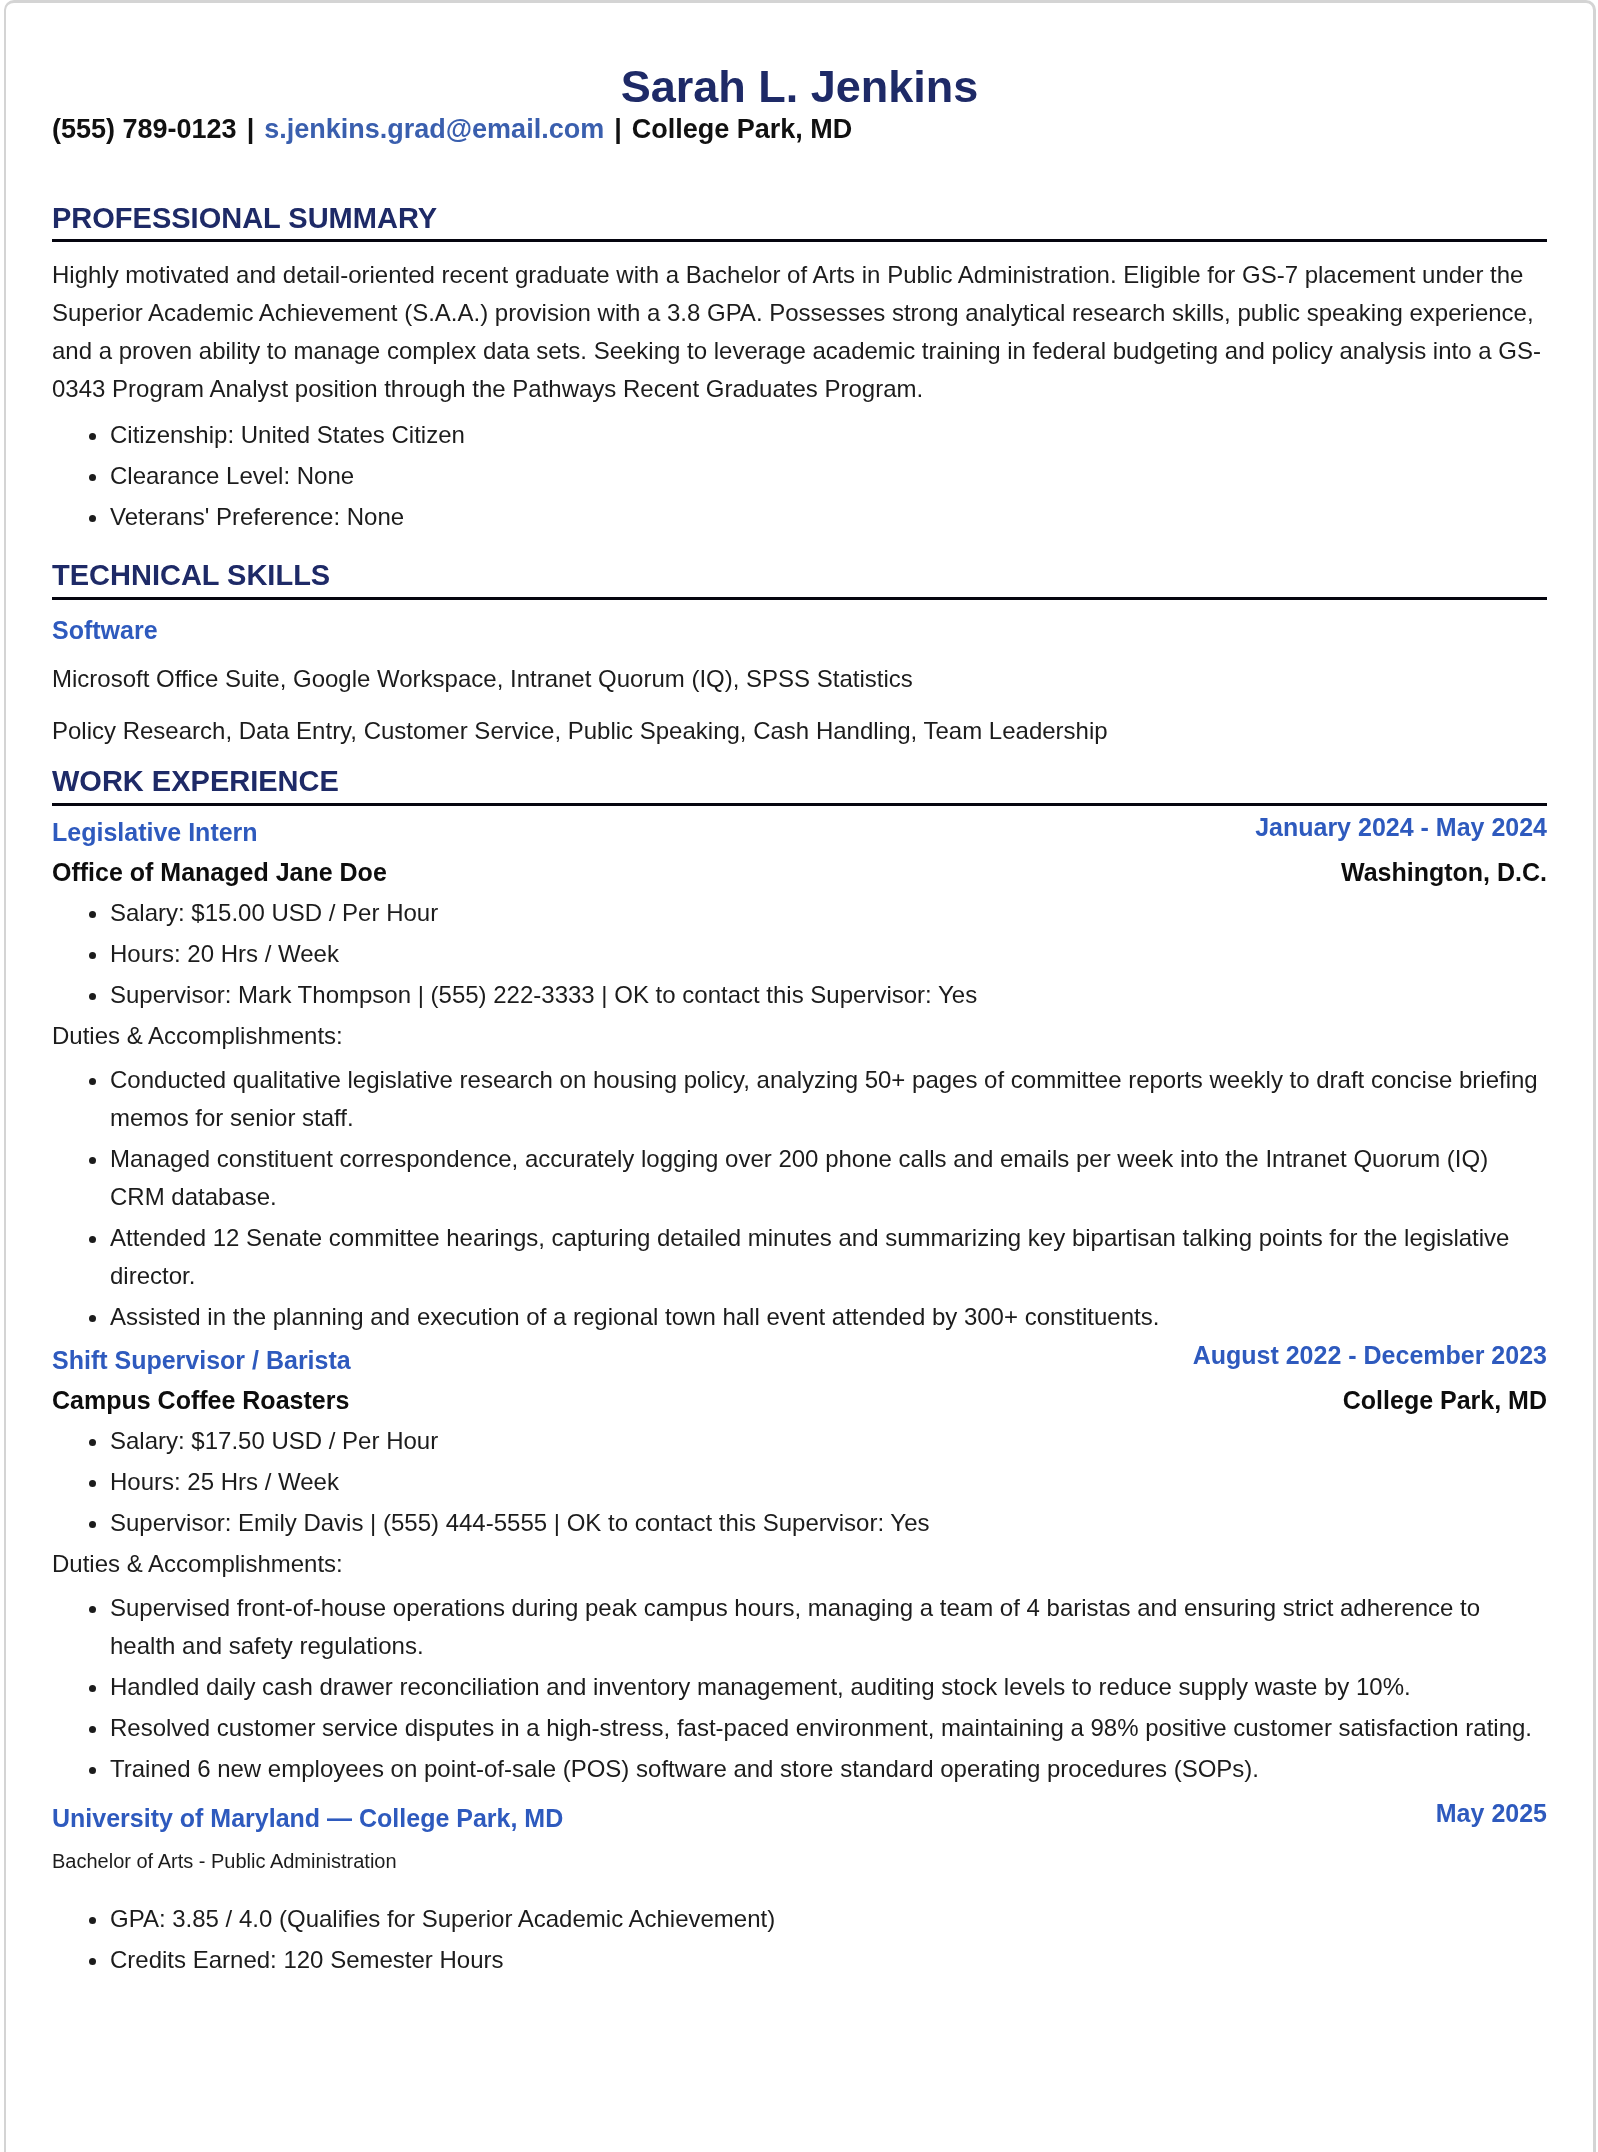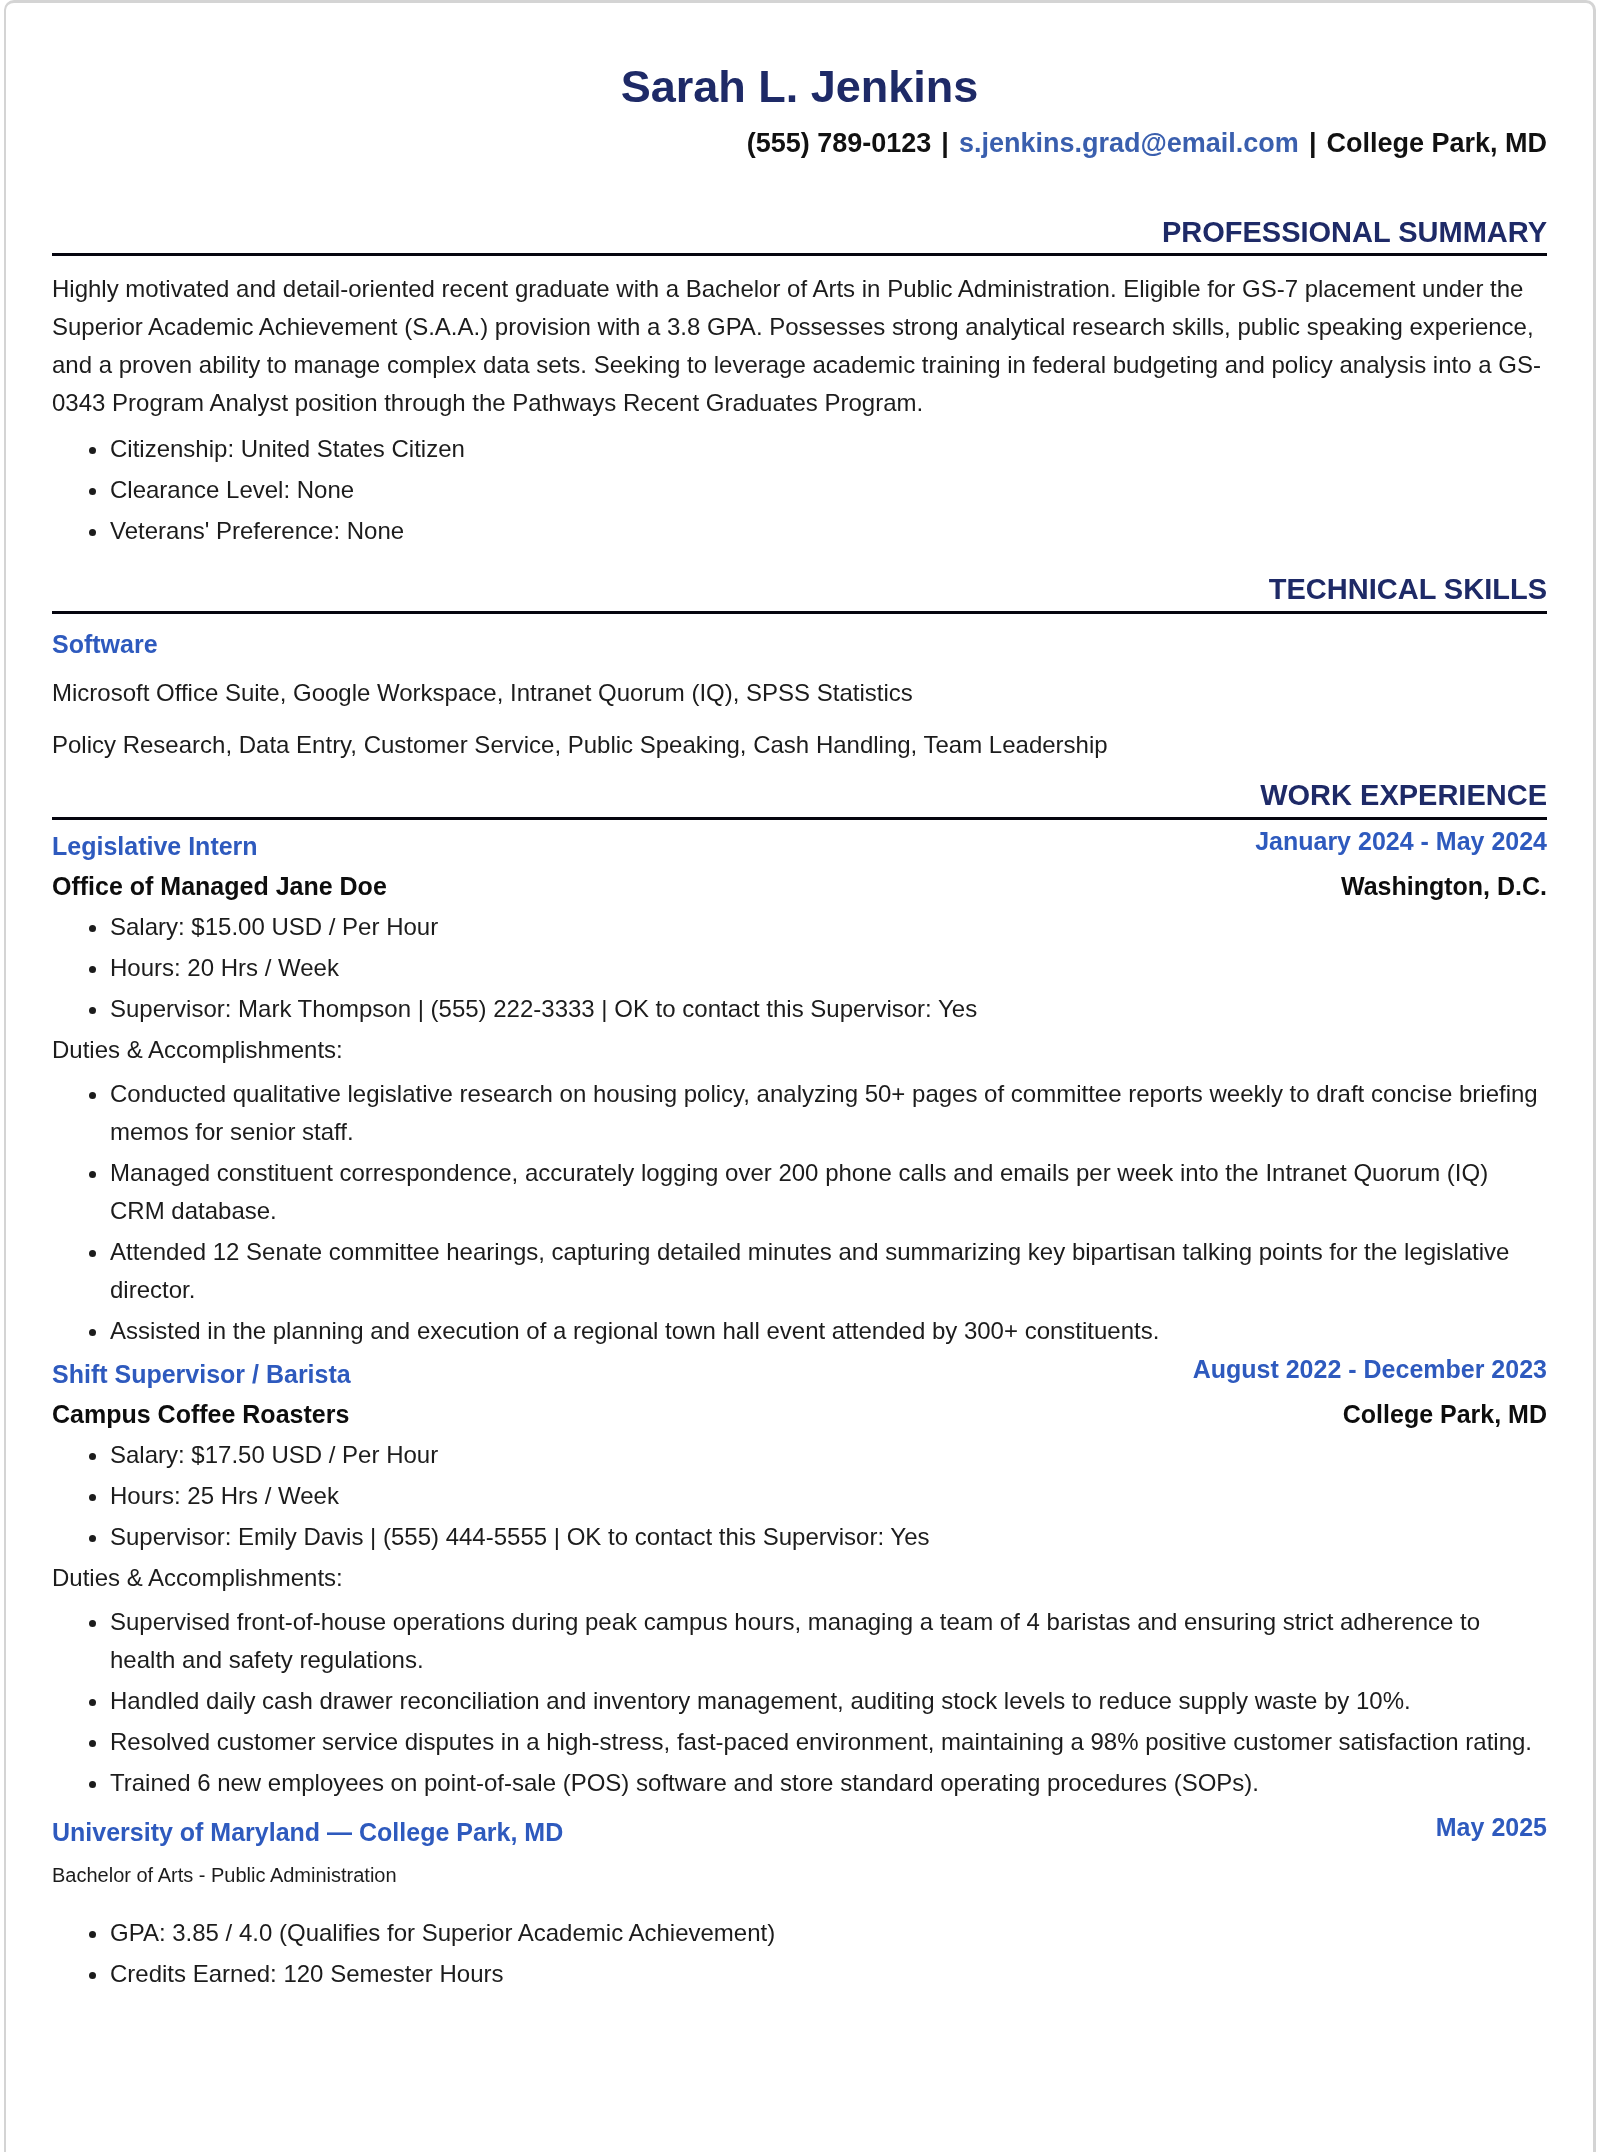--- a/index.html
+++ b/index.html
@@ -20,38 +20,37 @@
     border-radius: 10px 10px 0 0;
     padding: 58px 46px 0 46px;
   }
   
   .name {
     margin: 0; text-align: center;
     font-size: 45px; font-weight: 700; line-height: 1.15;
     color: var(--heading-navy, #1e2a67);
   }
   .contact {
-    margin-top: 14px; text-align: right;
+    margin-top: 0; text-align: left;
     font-size: 27px; font-weight: 700; line-height: 1.25;
     color: #111;
   }
   .contact .sep { margin: 0 10px; color: #111; }
   .contact a.email { color: var(--link-blue, #3a5fae); text-decoration: none; }
   
   section.sum  { margin-top: 56px; }
   section.sk   { margin-top: 24px; }
   section.exp  { margin-top: 16px; }
   section.edu  { margin-top: 14px; }
   h2.sec-title {
     margin: 0;
     font-size: 29px; font-weight: 700; line-height: 1.1;
     color: var(--heading-navy, #1e2a67);
     padding-bottom: 5px;
     border-bottom: 3px solid var(--rule-black, #05050f);
-    text-align: right;
   }
   p.body-text {
     margin: 14px 0 0 0;
     font-size: 24px; line-height: 38px;
   }
   ul.blist {
     margin: 8px 0 0 0; padding-left: 58px;
     font-size: 24px; line-height: 38px;
   }
   ul.blist li { margin: 0 0 3px 0; padding-right: 6px; }

